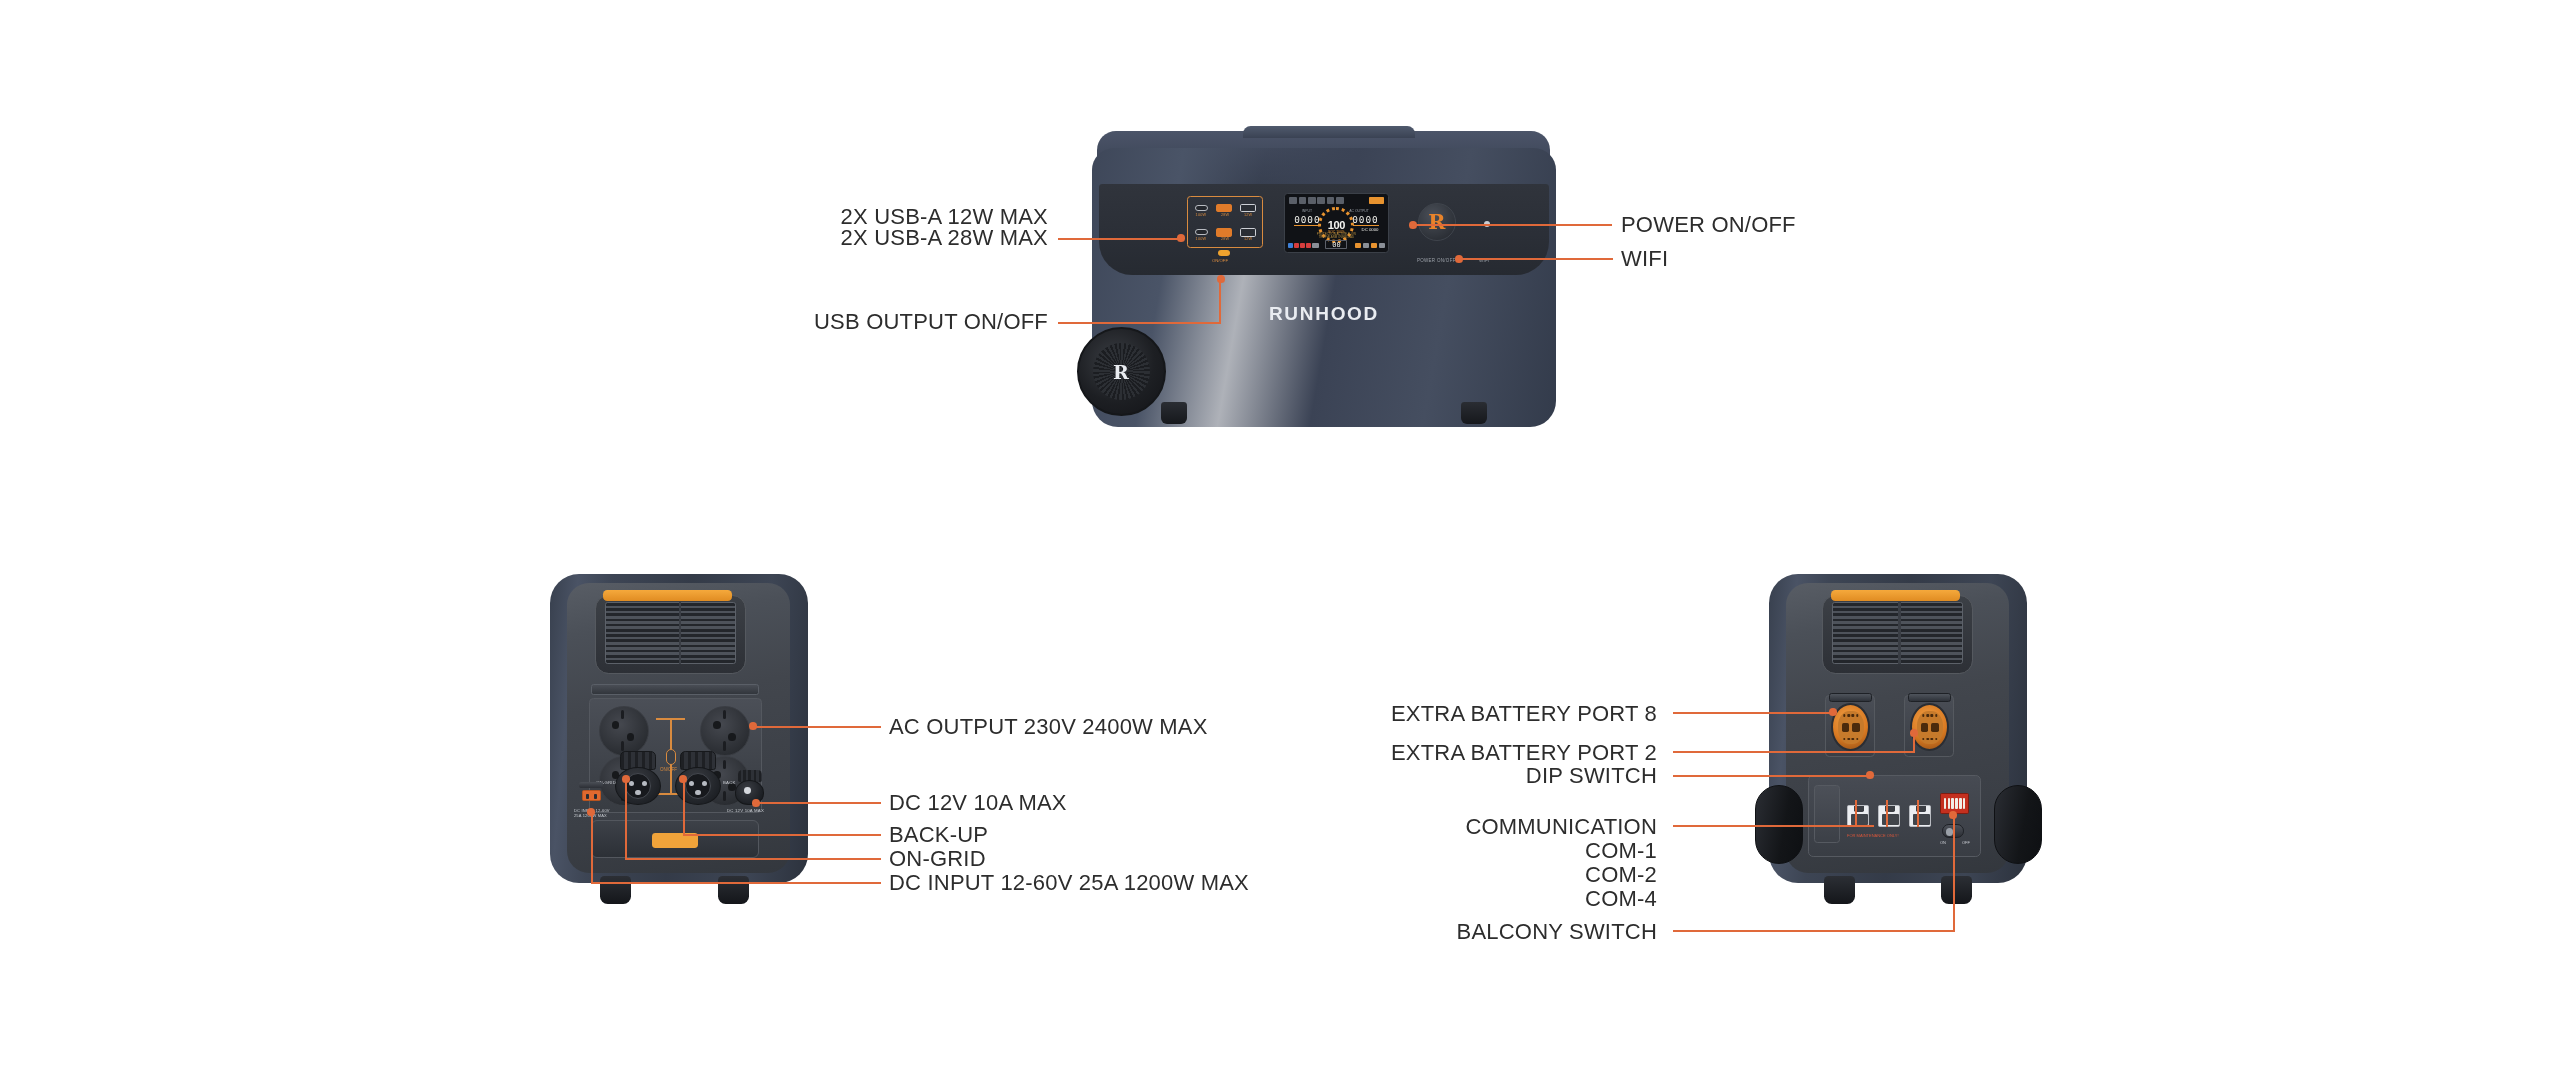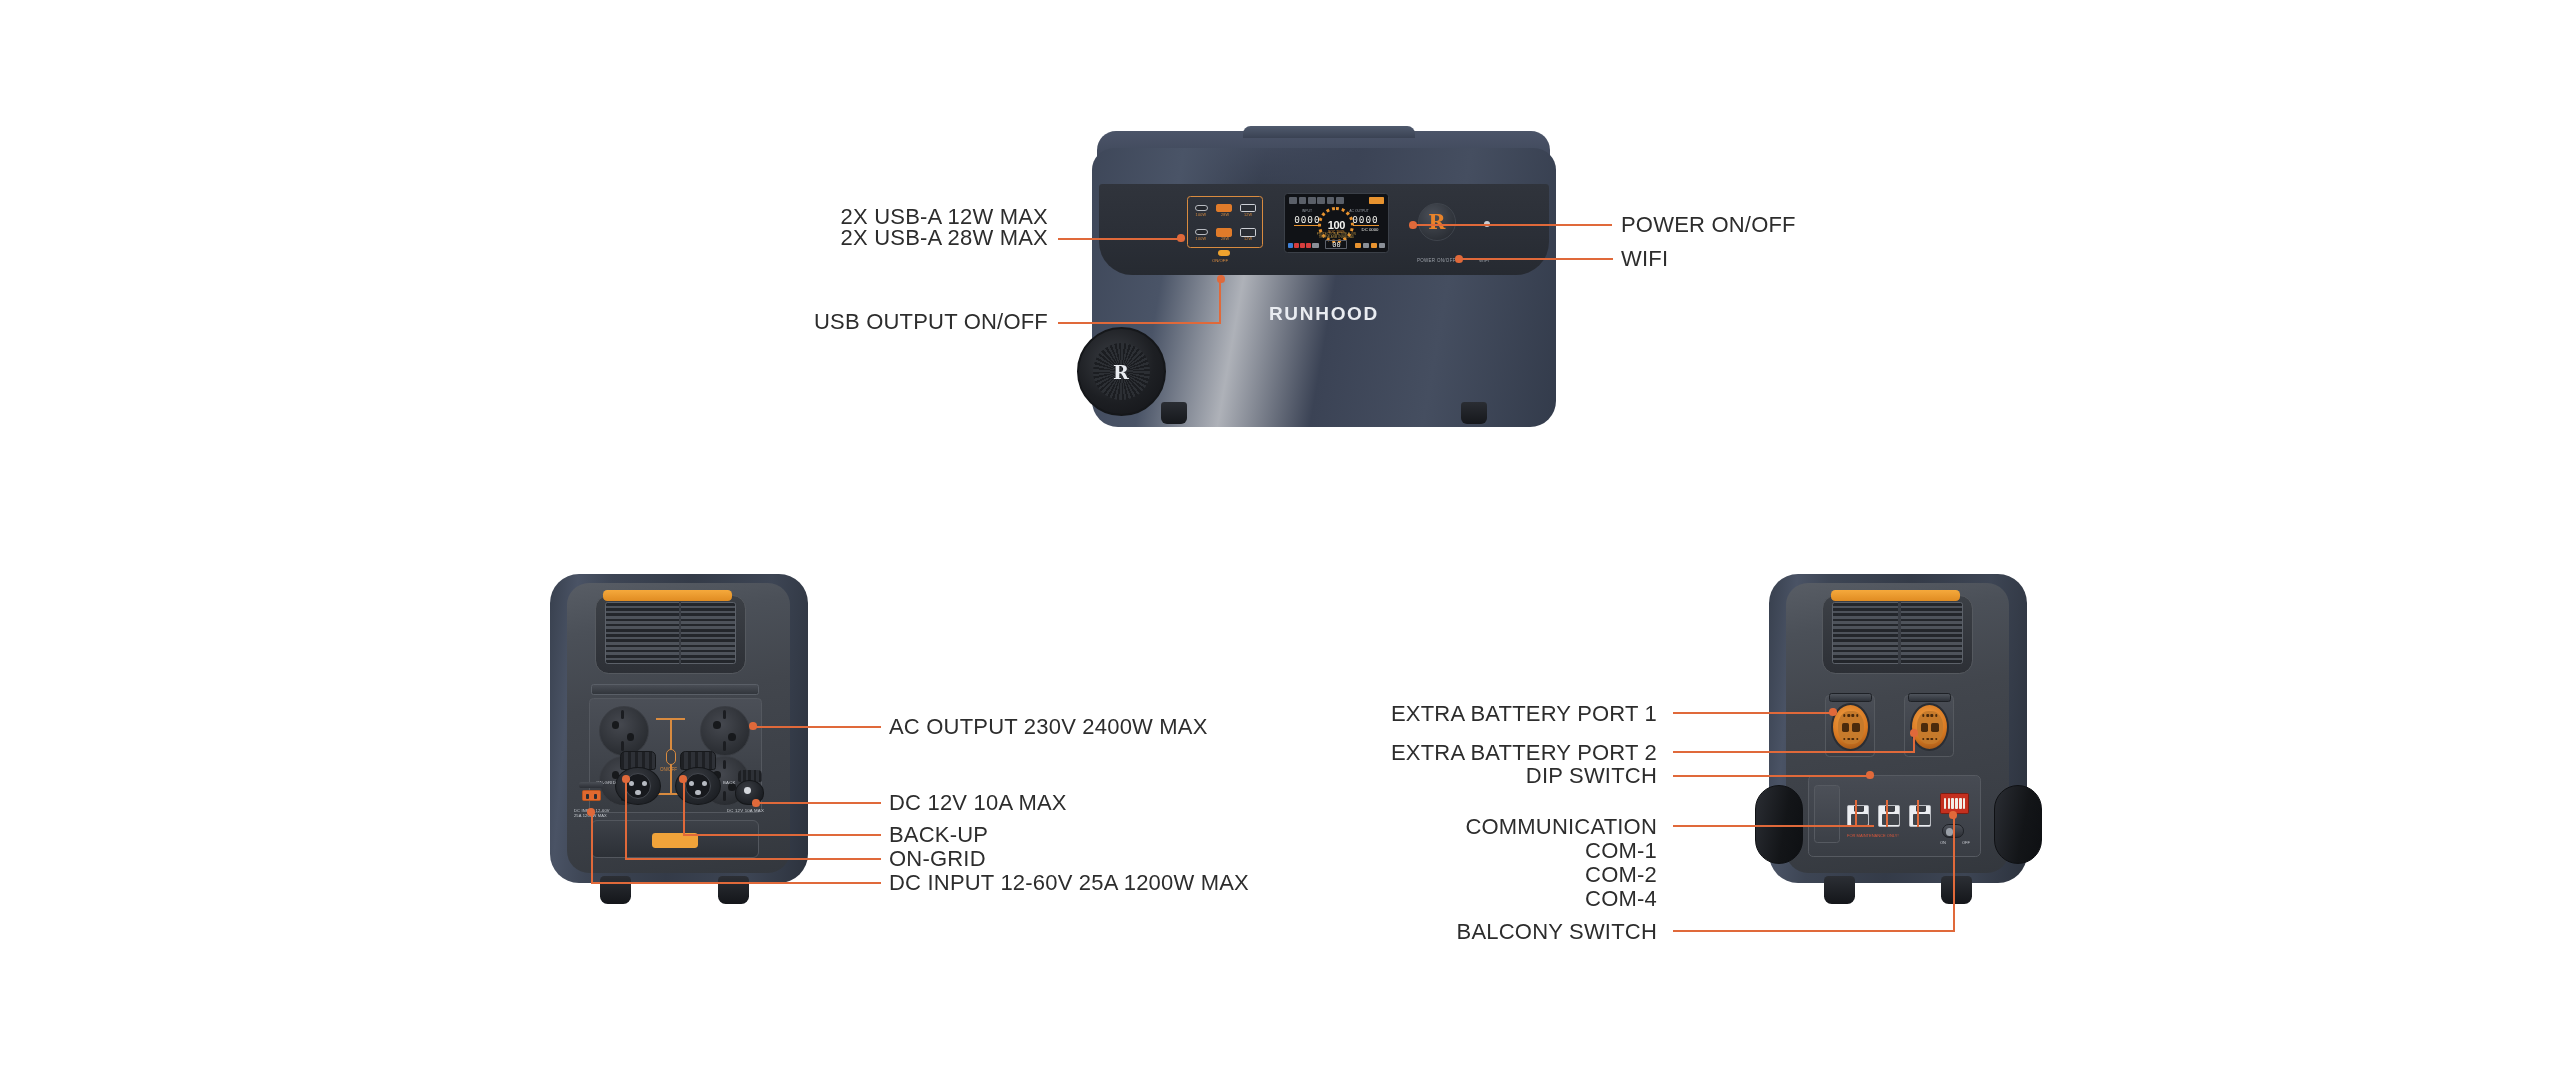--- a/index.html
+++ b/index.html
@@ -551,21 +551,21 @@
         <div class="com-red" style="left:38px; top:57px;">FOR MAINTENANCE ONLY!</div>
       </div>
     </div>
 
     <div class="ub-wheel" style="left:-13.7px; top:211px;"></div>
     <div class="ub-wheel" style="left:225px; top:211px;"></div>
     <div class="ub-foot" style="left:55px; top:302px;"></div>
     <div class="ub-foot" style="left:172px; top:302px;"></div>
   </div>
 
-  <div class="callout-label right-align" style="left:1202px; top:701px; width:455px;">EXTRA BATTERY PORT 1</div>
+  <div class="callout-label right-align" style="left:1202px; top:701px; width:455px;">EXTRA BATTERY PORT 8</div>
   <div class="callout-label right-align" style="left:1202px; top:740px; width:455px;">EXTRA BATTERY PORT 2</div>
   <div class="callout-label right-align" style="left:1202px; top:814px; width:455px;">COMMUNICATION</div>
   <div class="callout-label right-align" style="left:1202px; top:763px; width:455px;">DIP SWITCH</div>
   <div class="callout-label right-align" style="left:1202px; top:838px; width:455px;">COM-1</div>
   <div class="callout-label right-align" style="left:1202px; top:862px; width:455px;">COM-2</div>
   <div class="callout-label right-align" style="left:1202px; top:886px; width:455px;">COM-4</div>
   <div class="callout-label right-align" style="left:1202px; top:919px; width:455px;">BALCONY SWITCH</div>
 
   <div class="lead" style="left:1673px; top:712px; width:160px;"></div>
   <div class="dot" style="left:1829px; top:708px;"></div>

